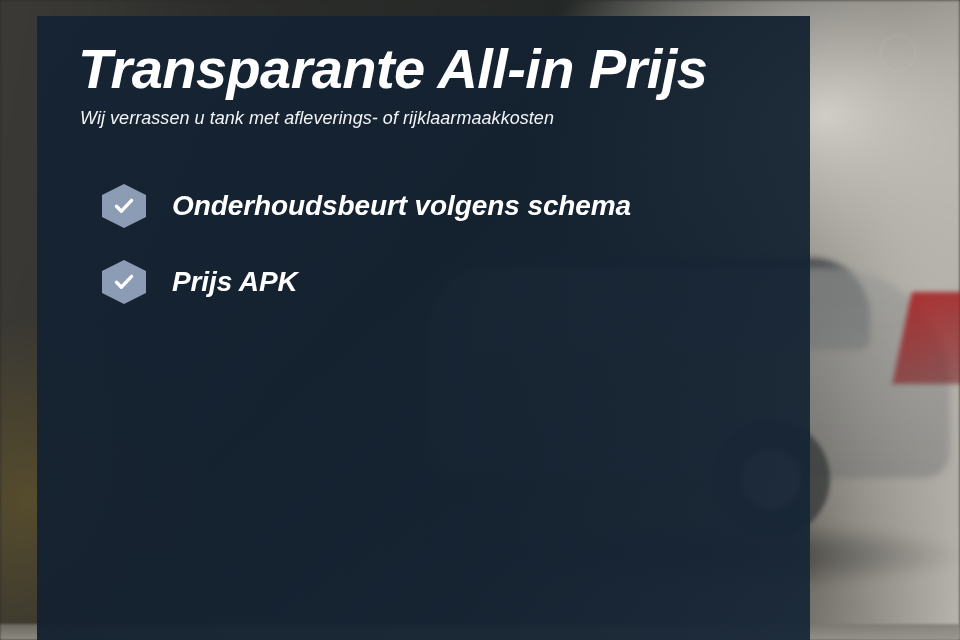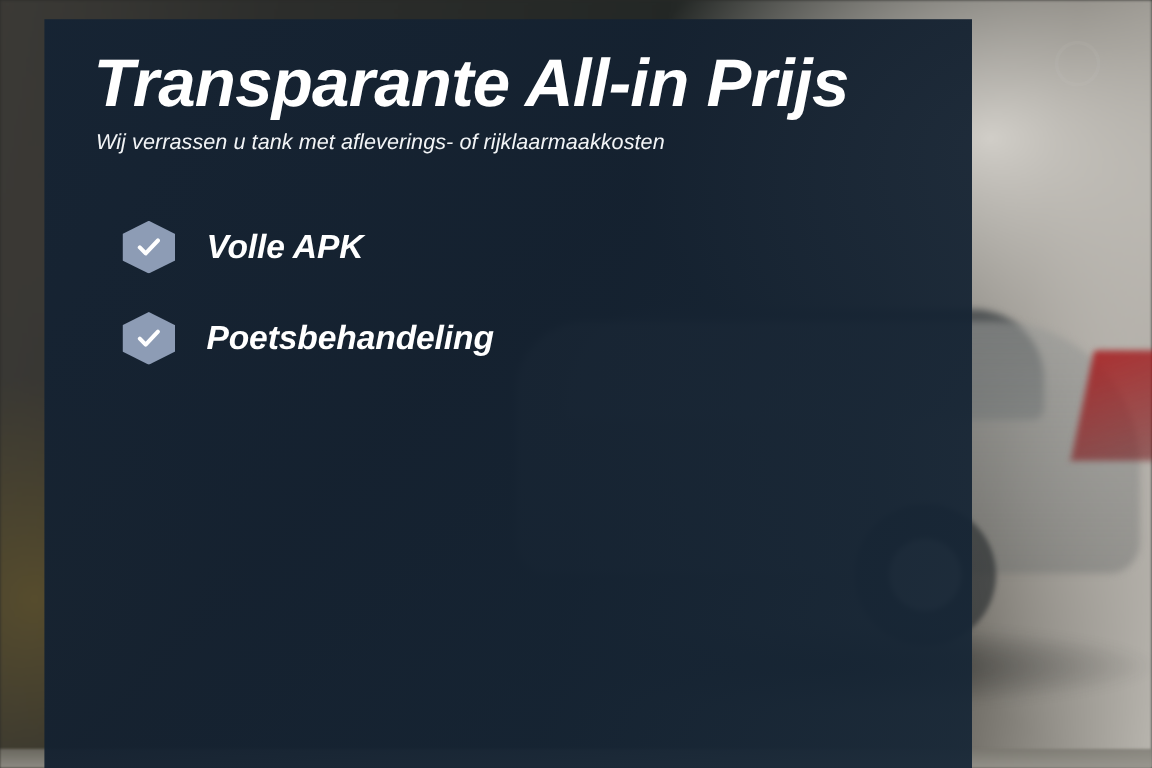--- a/index.html
+++ b/index.html
@@ -193,36 +193,36 @@
   <div class="panel">
     <div class="panel-watermark"></div>
 
     <div class="heading">
       <h1 class="title">Transparante All-in Prijs</h1>
       <p class="subtitle">Wij verrassen u tank met afleverings- of rijklaarmaakkosten</p>
     </div>
 
     <ul class="feature-list">
 
-
       <li class="feature-item">
         <span class="check-badge">
           <svg width="24" height="24" viewBox="0 0 24 24" aria-hidden="true">
             <path d="M4.5 12.2 L9.4 17.2 L19.6 6.4" fill="none" stroke="#ffffff" stroke-width="3.4" stroke-linecap="round" stroke-linejoin="round"></path>
           </svg>
         </span>
-        <span class="feature-label">Volle APK</span>
+        <span class="feature-label">Onderhoudsbeurt volgens schema</span>
       </li>
 
       <li class="feature-item">
         <span class="check-badge">
           <svg width="24" height="24" viewBox="0 0 24 24" aria-hidden="true">
             <path d="M4.5 12.2 L9.4 17.2 L19.6 6.4" fill="none" stroke="#ffffff" stroke-width="3.4" stroke-linecap="round" stroke-linejoin="round"></path>
           </svg>
         </span>
-        <span class="feature-label">Poetsbehandeling</span>
+        <span class="feature-label">Prijs APK</span>
       </li>
+
 
 
 
     </ul>
   </div>
 </div>
 
 </body></html>

